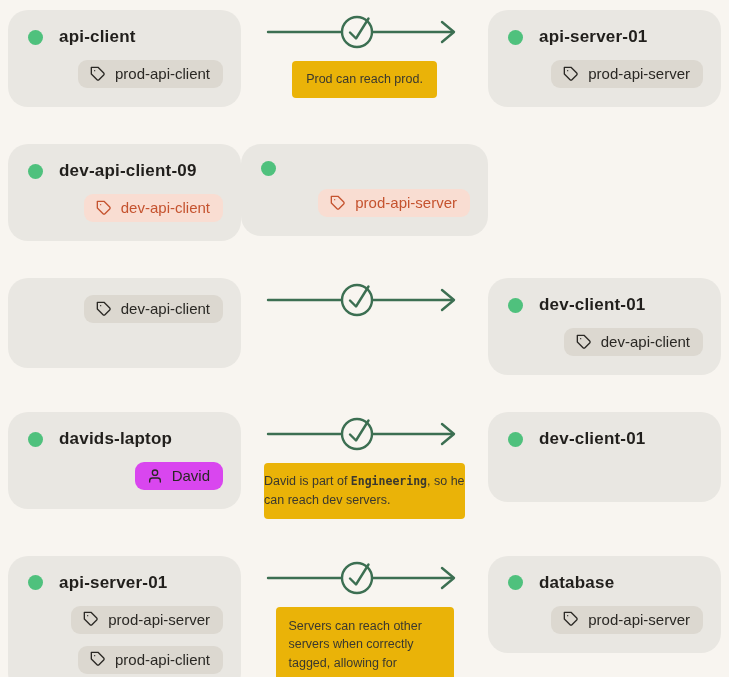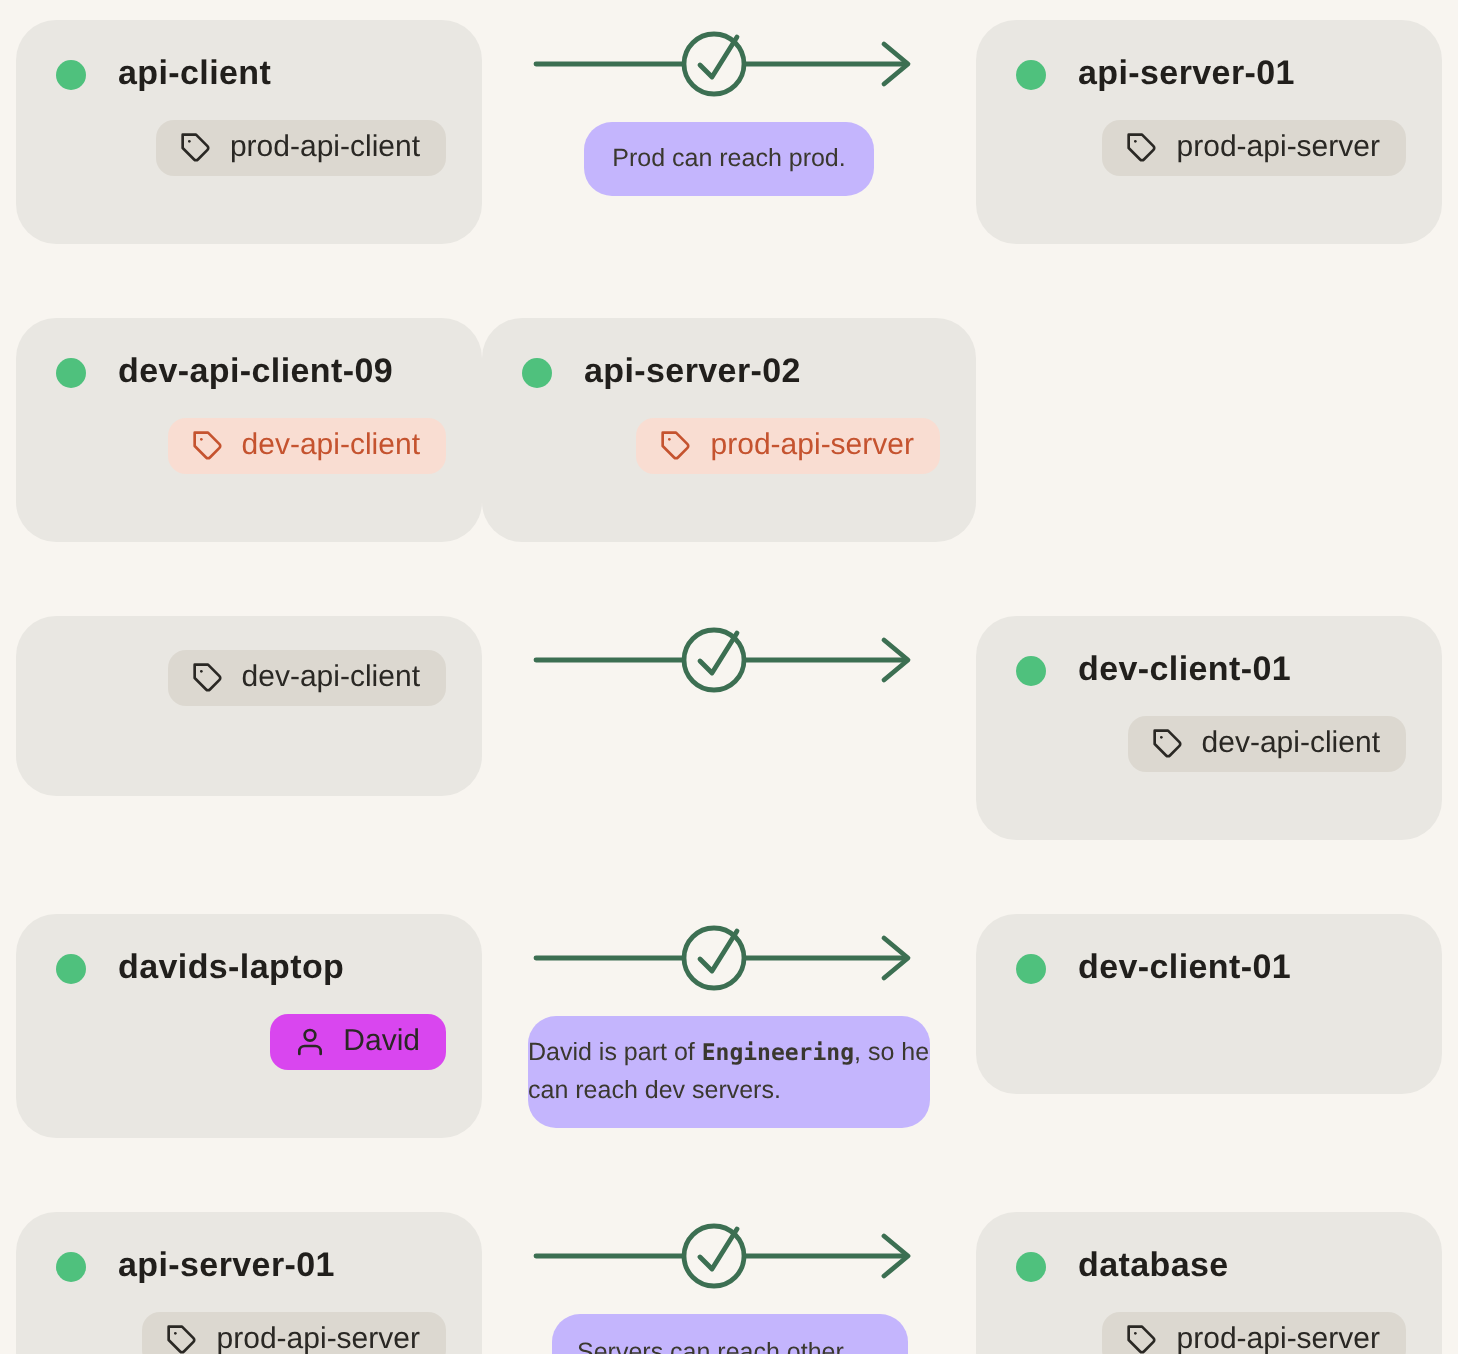--- a/index.html
+++ b/index.html
@@ -20,21 +20,21 @@
     align-items:start;
     margin-bottom:37px;
   }
   .row:last-child{margin-bottom:0;}
 
   
   .card{
     box-sizing:border-box;
     background:#e9e7e2;
     border-radius:20px;
-    padding:17px 18px 34px 20px;
+    padding:17px 18px 19px 20px;
     min-height:90px;
   }
   .card-header{
     display:flex;align-items:center;gap:16px;
     margin-bottom:13px;
   }
   .dot{
     width:15px;height:15px;border-radius:50%;
     background:#4fc17d;flex:0 0 auto;
   }
@@ -57,21 +57,21 @@
   .chip.user{background:#d946ef;}
 
   
   .mid{
     display:flex;flex-direction:column;align-items:center;
     padding-top:0;
   }
   .arrow-svg{display:block;margin-top:0;}
   .caption{
     box-sizing:border-box;
-    background:#c4b5fd;border-radius:14px;
+    background:#eab308;border-radius:4px;
     padding:9px 14px;
     margin-top:7px;
     font-size:12.5px;line-height:1.5;color:#3a382f;
     text-align:center;
     max-width:205px;
   }
   .caption.left{text-align:left;}
   .caption.w-engineering{width:201px;padding:9px 0;}
   .caption.w-servers{width:178px;padding:10px 13px;}
   .code{
@@ -157,21 +157,20 @@
           <svg width="16" height="16" viewBox="0 0 24 24" fill="none" stroke="currentColor" stroke-width="2" stroke-linecap="round" stroke-linejoin="round">
               <use href="#tag-glyph"></use>
             </svg>
           <span>dev-api-client</span>
         </span>
       </div>
     </div>
     <div class="card">
       <div class="card-header">
         <span class="dot"></span>
-        <span class="card-name">api-server-02</span>
       </div>
       <div class="chips">
         <span class="chip red">
           <svg width="16" height="16" viewBox="0 0 24 24" fill="none" stroke="currentColor" stroke-width="2" stroke-linecap="round" stroke-linejoin="round">
               <use href="#tag-glyph"></use>
             </svg>
           <span>prod-api-server</span>
         </span>
       </div>
     </div>

